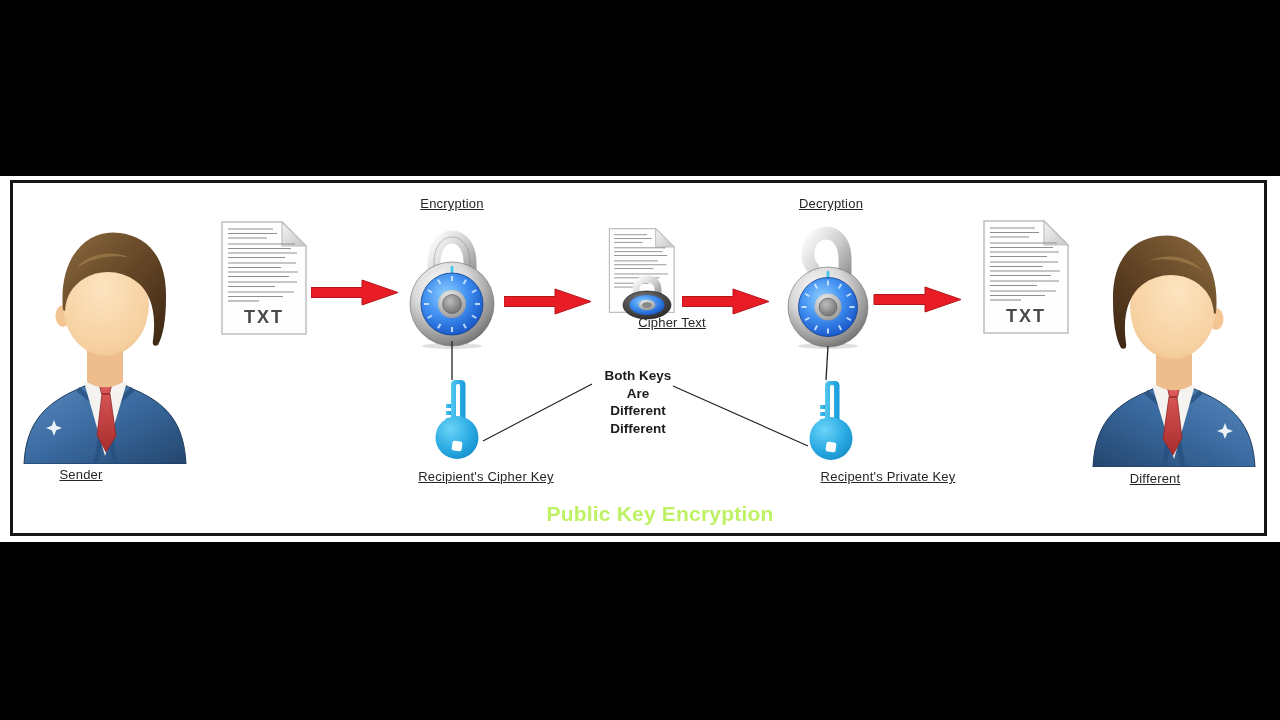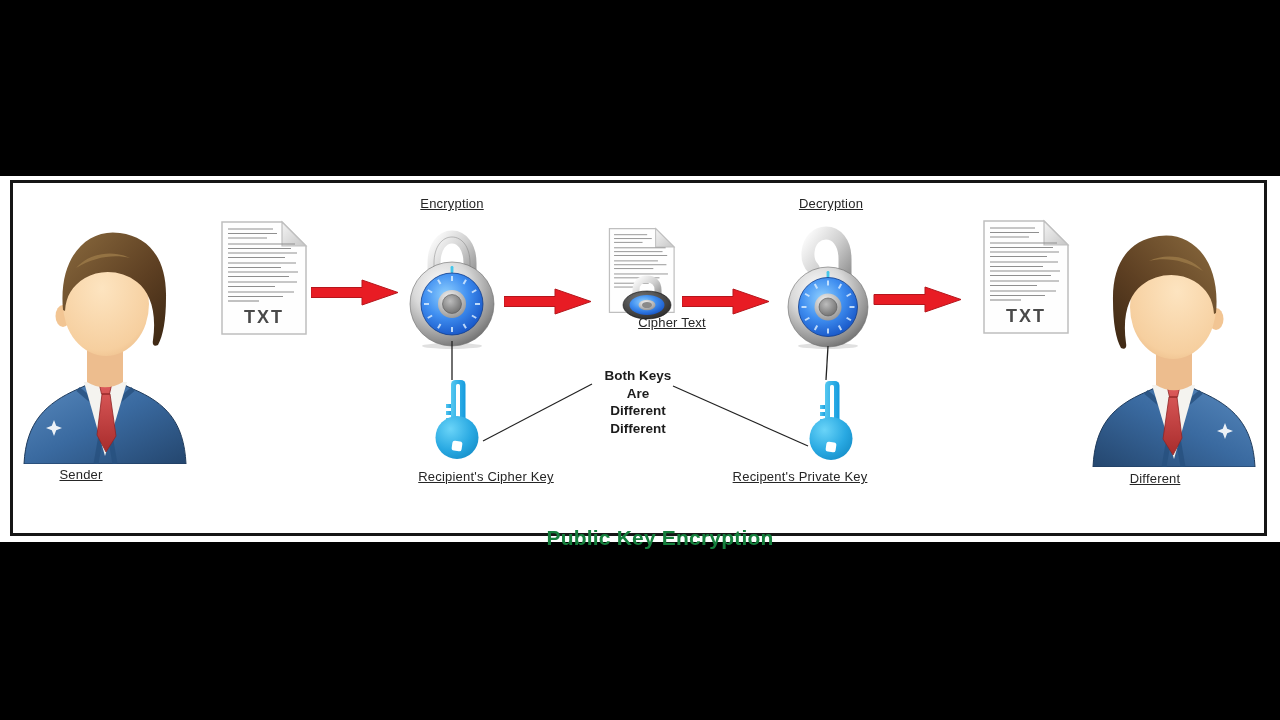--- a/index.html
+++ b/index.html
@@ -289,24 +289,24 @@
 
   <svg class="abs" style="left:808px;top:379px;" width="46" height="82" viewBox="0 0 46 82">
     <rect x="12" y="26" width="6" height="4" fill="url(#keyLin)"></rect>
     <rect x="12" y="33" width="6" height="4" fill="url(#keyLin)"></rect>
     <rect x="12" y="40" width="6" height="4" fill="url(#keyLin)"></rect>
     <rect x="17" y="2" width="14.5" height="52" rx="4.5" fill="url(#keyLin)"></rect>
     <rect x="22" y="6" width="4" height="40" rx="1.5" fill="#fff"></rect>
     <circle cx="23" cy="59.5" r="21.5" fill="url(#keyRad)"></circle>
     <rect x="18" y="63" width="10" height="10" rx="2.5" fill="#fff" transform="rotate(8 23 68)"></rect>
   </svg>
-  <div class="lbl" style="left:800px;top:469px;">Recipent's Private Key</div>
+  <div class="lbl" style="left:888px;top:469px;">Recipent's Private Key</div>
 
   <div class="note">
     <div>Both Keys</div>
     <div>Are</div>
     <div>Different</div>
     <div>Different</div>
   </div>
 
-  <div class="title" style="color: #15803d; margin-top: 24px;">Public Key Encryption</div>
+  <div class="title" style="color: #bef264;">Public Key Encryption</div>
 
 </div>
 
 </body></html>

